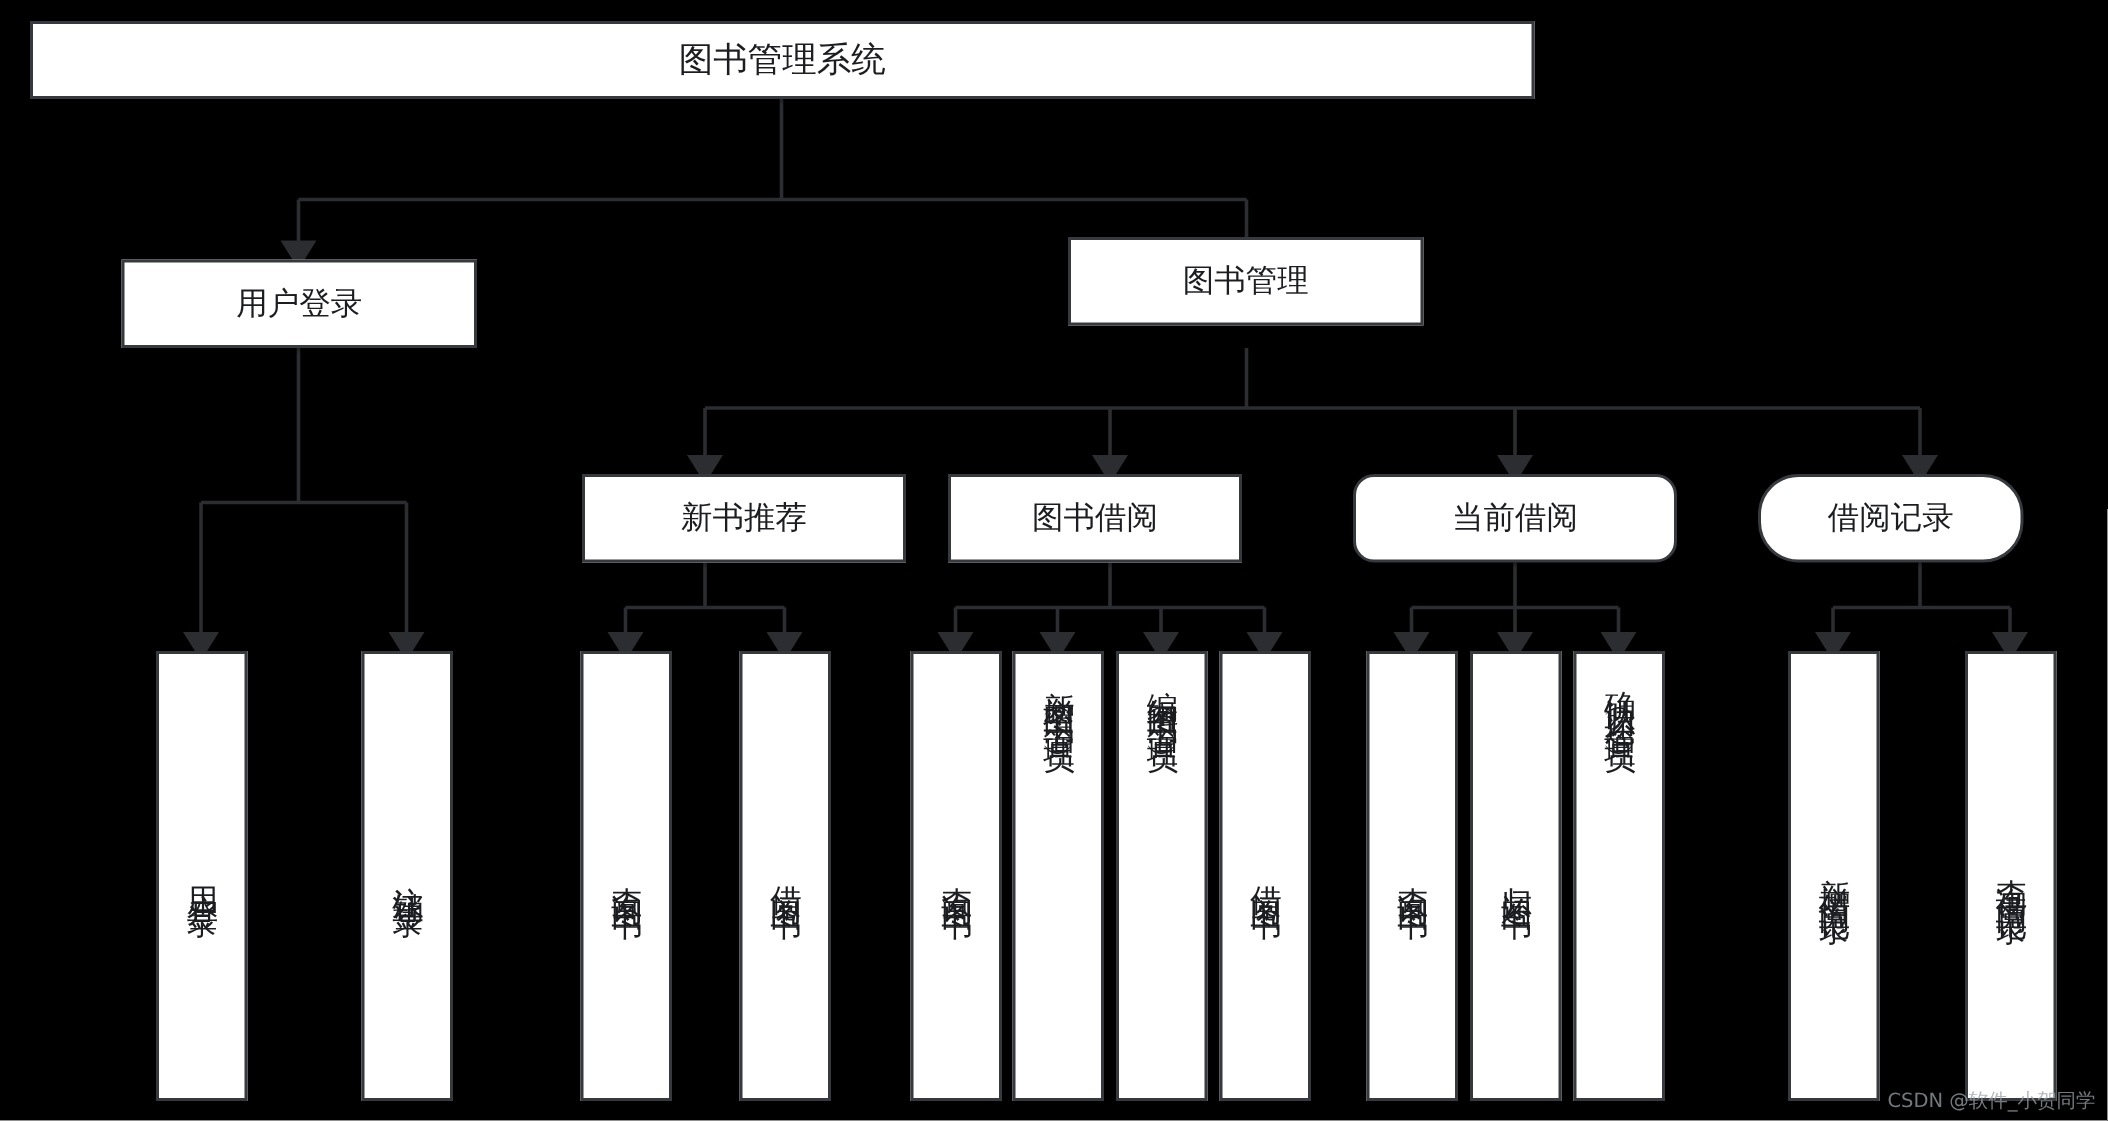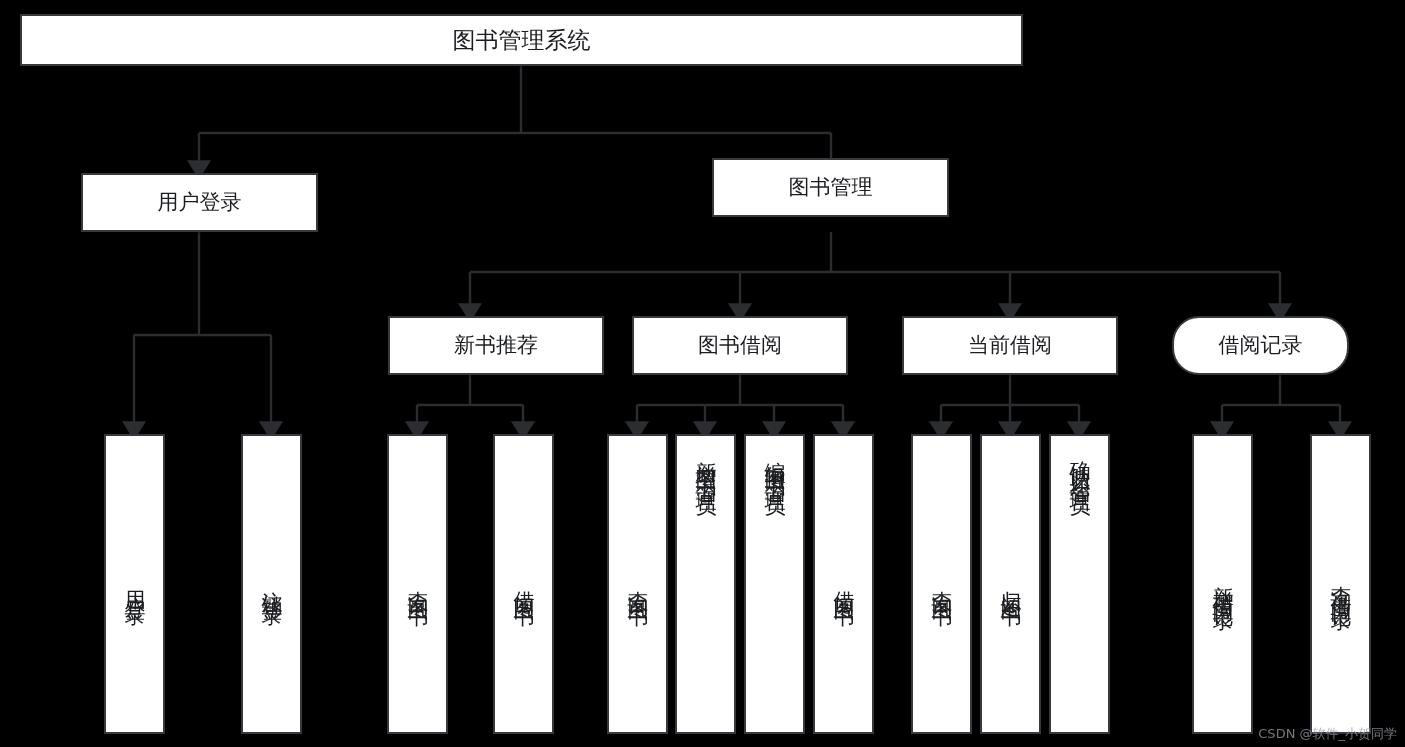--- a/index.html
+++ b/index.html
@@ -148,25 +148,25 @@
   </div>
 
   <div class="node branch" style="left:712px; top:158px; width:237px; height:59px;">
     <span class="label">图书管理</span>
   </div>
 
   <div class="node branch" style="left:362px; top:316px; width:216px; height:59px;margin-left:26px;">
     <span class="label">新书推荐</span>
   </div>
 
-  <div class="node branch" style="left:632px; top:316px; width:216px; height:59px;">
+  <div class="node branch" style="left:632px; top:316px; width:196px; height:59px;">
     <span class="label">图书借阅</span>
   </div>
 
-  <div class="node branch" style="left:902px; top:316px; width:216px; height:59px;">
+  <div class="node branch" style="left:902px; top:316px; width:216px; height:59px;border-radius:14px;">
     <span class="label">当前借阅</span>
   </div>
 
   <div class="node branch" style="left:1172px; top:316px; width:177px; height:59px;border-radius:27px;">
     <span class="label">借阅记录</span>
   </div>
 
   <div class="node leaf center" style="left:104px; top:434px; width:61px; height:300px;">
     <span class="label">用户登录</span>
   </div>

